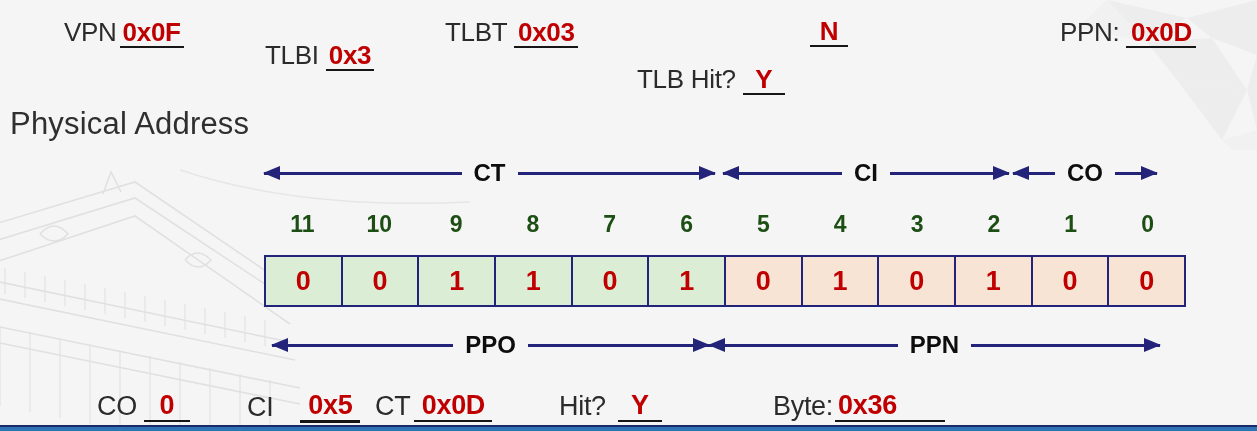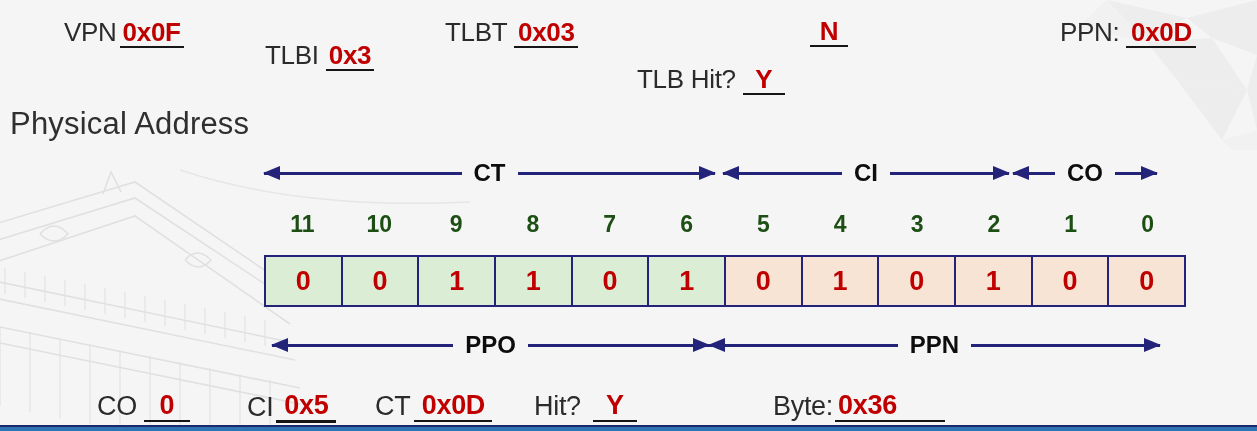--- a/index.html
+++ b/index.html
@@ -182,27 +182,27 @@
         <div class="aline r"></div>
       </div>
     </div>
 
     <div class="fact" style="left:97px;top:391px;font-size:27px;">
       <span class="lbl">CO</span>
       <span class="fill" style="min-width:46px;">0</span>
     </div>
     <div class="fact" style="left:247px;top:391px;font-size:27px;gap:3px;">
       <span class="lbl">CI</span>
-      <span class="fill" style="min-width:60px;border-bottom-width:3px;">0x5</span>
+      <span class="fill" style="min-width:60px;border-bottom-width:3px;margin-left:24px;">0x5</span>
     </div>
     <div class="fact" style="left:375px;top:391px;font-size:27px;gap:4px;">
       <span class="lbl">CT</span>
       <span class="fill" style="min-width:78px;">0x0D</span>
     </div>
-    <div class="fact" style="left:534px;top:391px;font-size:27px;gap:12px;">
+    <div class="fact" style="left:559px;top:391px;font-size:27px;gap:12px;">
       <span class="lbl">Hit?</span>
       <span class="fill" style="min-width:44px;">Y</span>
     </div>
     <div class="fact" style="left:773px;top:391px;font-size:27px;gap:2px;">
       <span class="lbl">Byte:</span>
       <span class="fill" style="min-width:110px;text-align:left;">0x36</span>
     </div>
 
     <div class="bottom-line"></div>
   </div>

